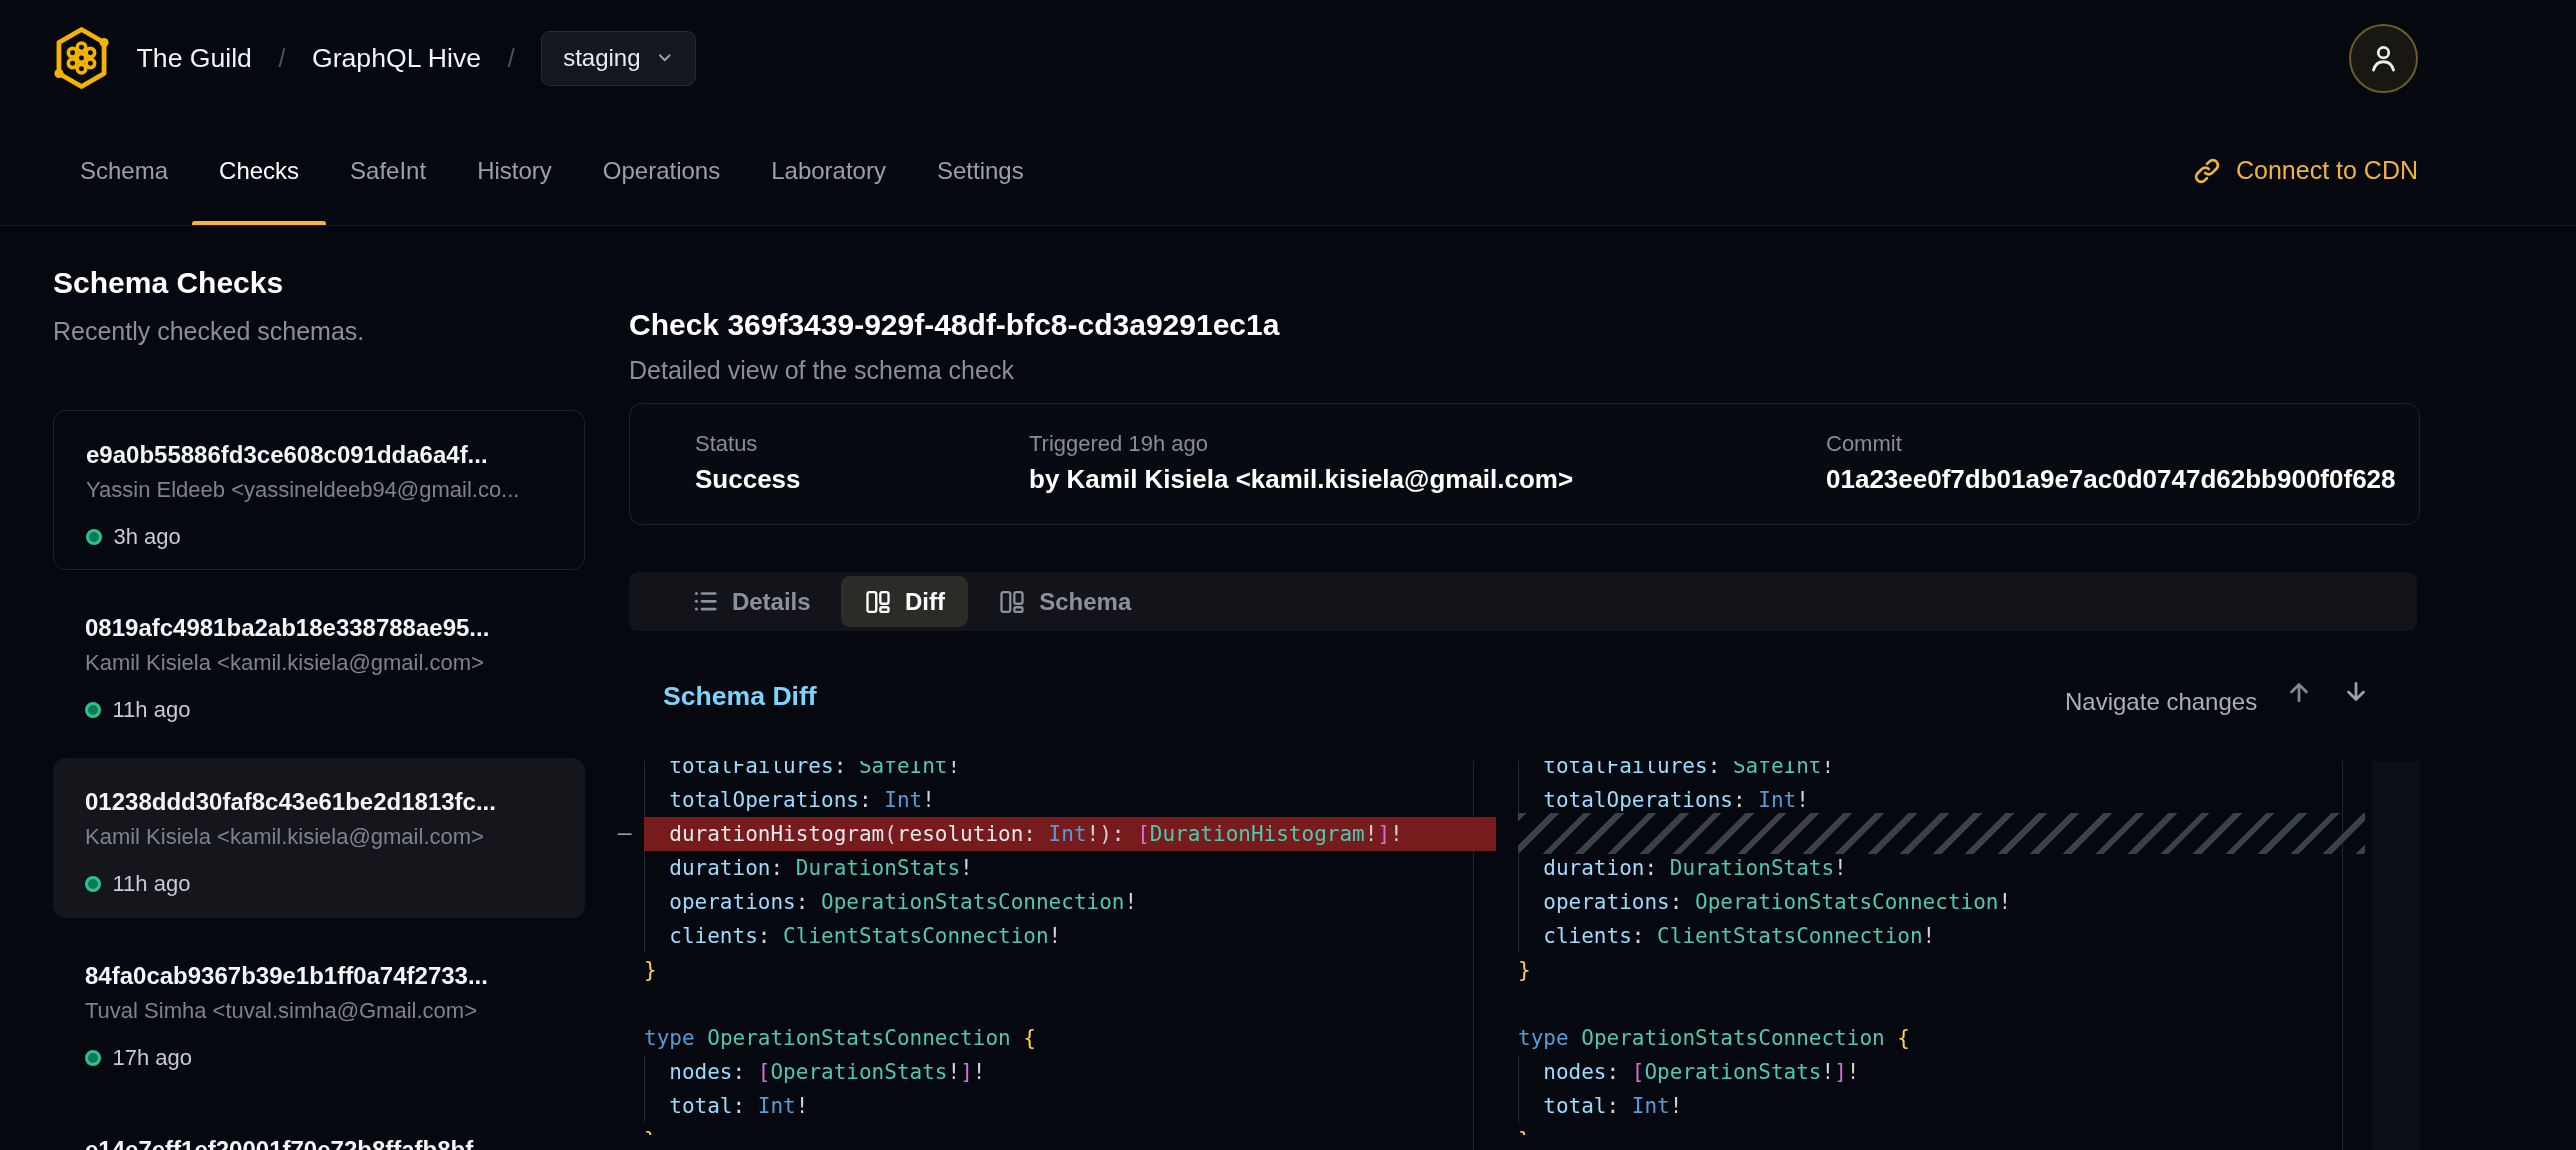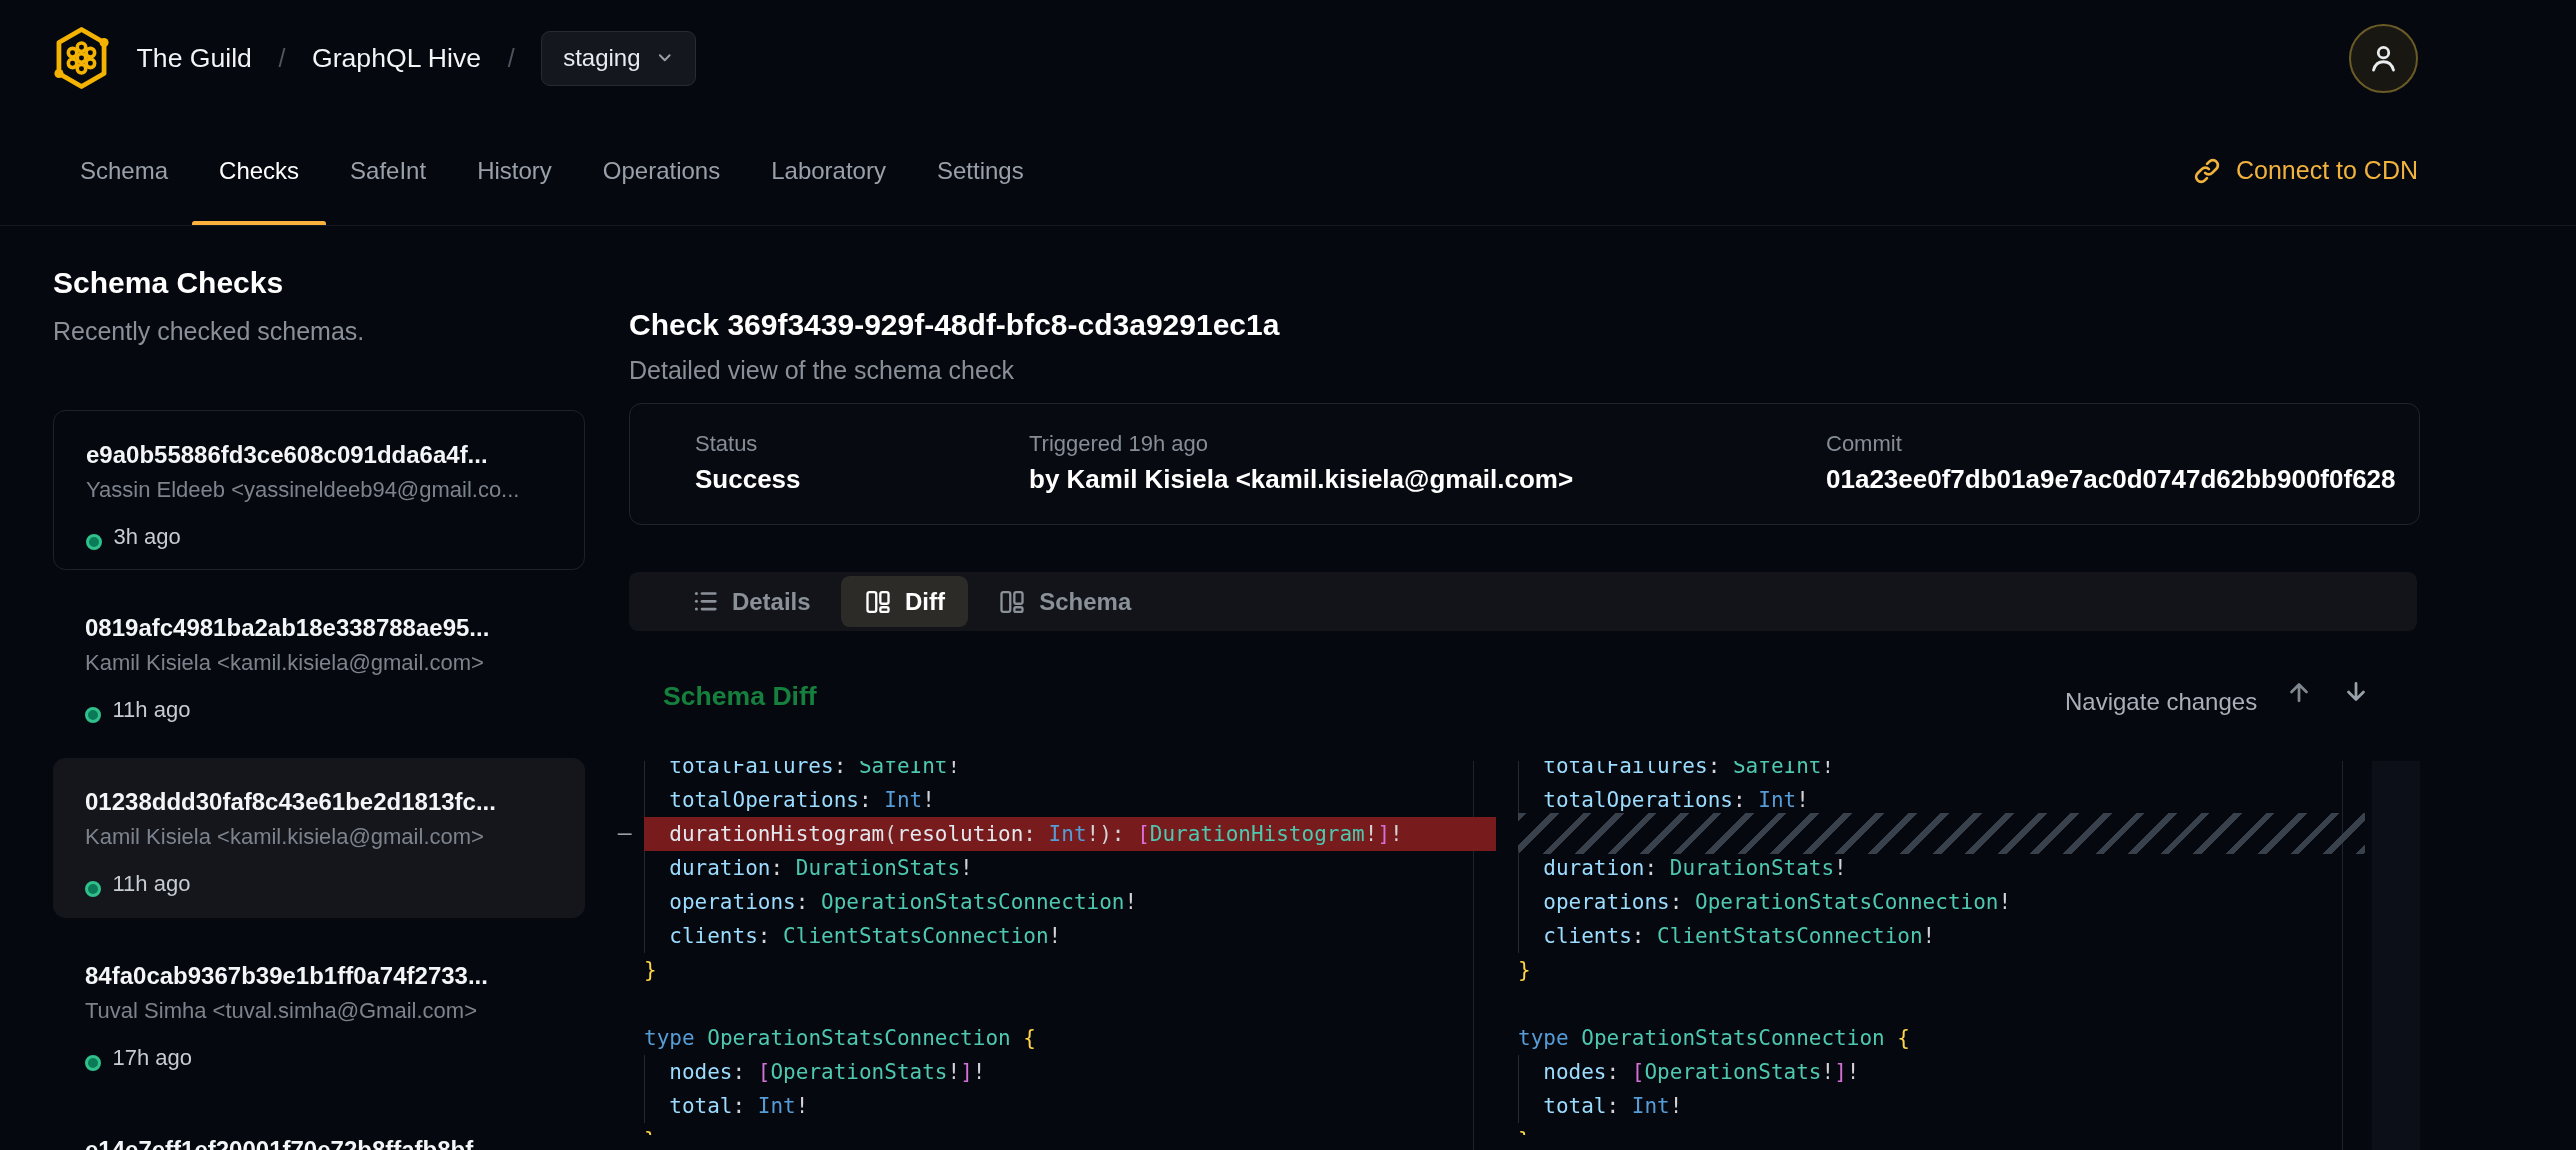--- a/index.html
+++ b/index.html
@@ -31,40 +31,40 @@
 
   
   .sb-title{position:absolute;left:53px;top:266px;margin:0;font-size:30px;font-weight:700;color:#fff;}
   .sb-sub{position:absolute;left:53px;top:317px;margin:0;font-size:25px;color:#8a9099;}
   .check-list{position:absolute;left:53px;top:410px;width:532px;display:flex;flex-direction:column;gap:14px;}
   .card{position:relative;height:160px;border-radius:12.4px;padding:30px 32px 16px;cursor:pointer;}
   .card.bordered{border:0.9px solid #1e222a;}
   .card.selected{background:#14161c;}
   .card-title{font-size:24px;font-weight:600;color:#f3f5f7;white-space:nowrap;overflow:hidden;}
   .card-author{margin-top:8px;font-size:22px;color:#7d838d;white-space:nowrap;overflow:hidden;}
-  .card-meta{margin-top:21px;display:flex;align-items:flex-end;gap:11.5px;font-size:22px;color:#c7ccd3;}
+  .card-meta{margin-top:21px;display:flex;align-items:center;gap:11.5px;font-size:22px;color:#c7ccd3;}
   .dot{width:16px;height:16px;border-radius:50%;background:#0b7a58;border:3.5px solid #2fc08b;flex:none;}
 
   
   .main-title{position:absolute;left:629px;top:308px;margin:0;font-size:30px;font-weight:700;color:#fff;white-space:nowrap;}
   .main-sub{position:absolute;left:629px;top:356px;margin:0;font-size:25px;color:#8a9099;}
   .status-card{position:absolute;left:629px;top:403px;width:1791px;height:122px;
        border:0.9px solid #20242c;border-radius:12.4px;background:rgba(255,255,255,0.012);}
   .sc-col{position:absolute;top:26.6px;}
   .sc-label{font-size:22px;color:#868d97;}
   .sc-value{margin-top:7px;font-size:26px;font-weight:700;color:#fff;white-space:nowrap;}
 
   .view-tabs{position:absolute;left:629px;top:572px;width:1788px;height:59px;background:#121419;
        border-radius:8.9px;display:flex;align-items:center;gap:7px;padding-left:40px;}
   .vtab{display:flex;align-items:center;gap:13.3px;height:51px;padding:0 23px;border-radius:8.9px;
        font-size:24px;font-weight:600;color:#8b9199;}
   .vtab.active{background:#2c2b28;color:#fff;}
   .vtab svg{flex:none;}
 
-  .diff-title{position:absolute;left:663px;top:681px;margin:0;font-size:26.6px;font-weight:700;color:#15803d;}
+  .diff-title{position:absolute;left:663px;top:681px;margin:0;font-size:26.6px;font-weight:700;color:#7dd3fc;}
   .nav-changes{position:absolute;left:2065px;top:688px;font-size:24px;color:#aab0b9;}
   .arr{position:absolute;top:677px;width:32px;height:32px;}
   .arr-up{left:2283px;color:#7f868f;}
   .arr-down{left:2340px;color:#99a1aa;}
 
   
   .code-area{position:absolute;left:616px;top:761px;width:1813px;height:390px;overflow:hidden;
        font-family:"DejaVu Sans Mono",monospace;font-size:21px;}
   .edge{position:absolute;top:0;bottom:0;width:0.9px;background:#1f242c;}
   .scroll-track{position:absolute;left:1756px;top:0;bottom:0;width:48px;background:rgba(150,160,175,0.05);}

